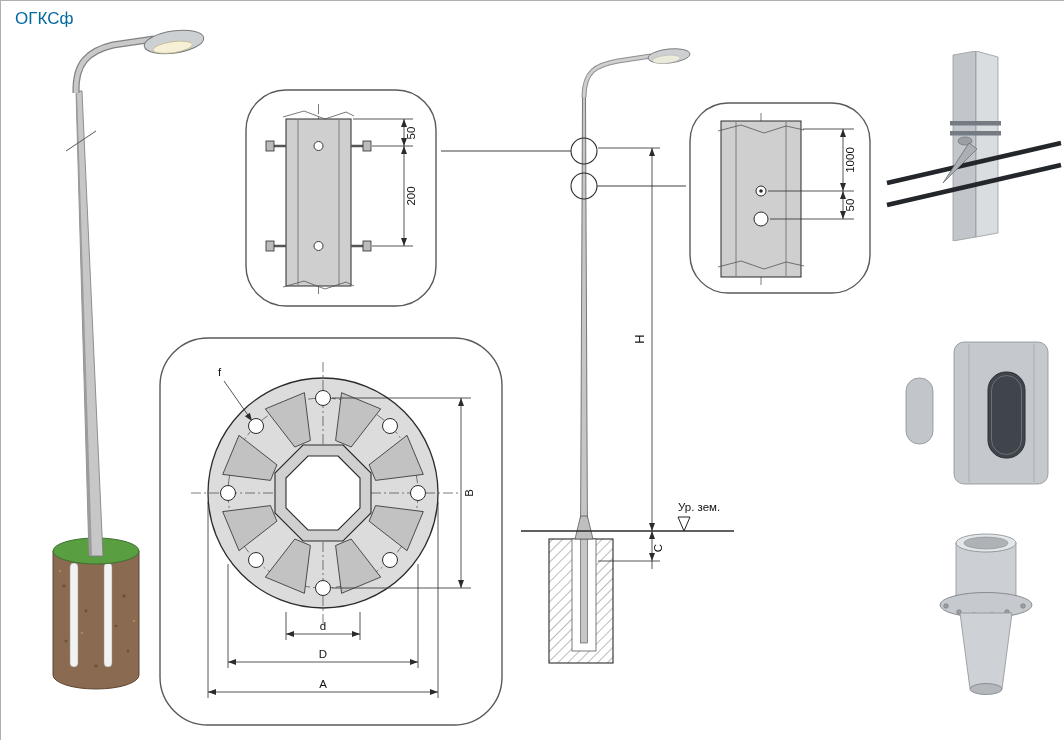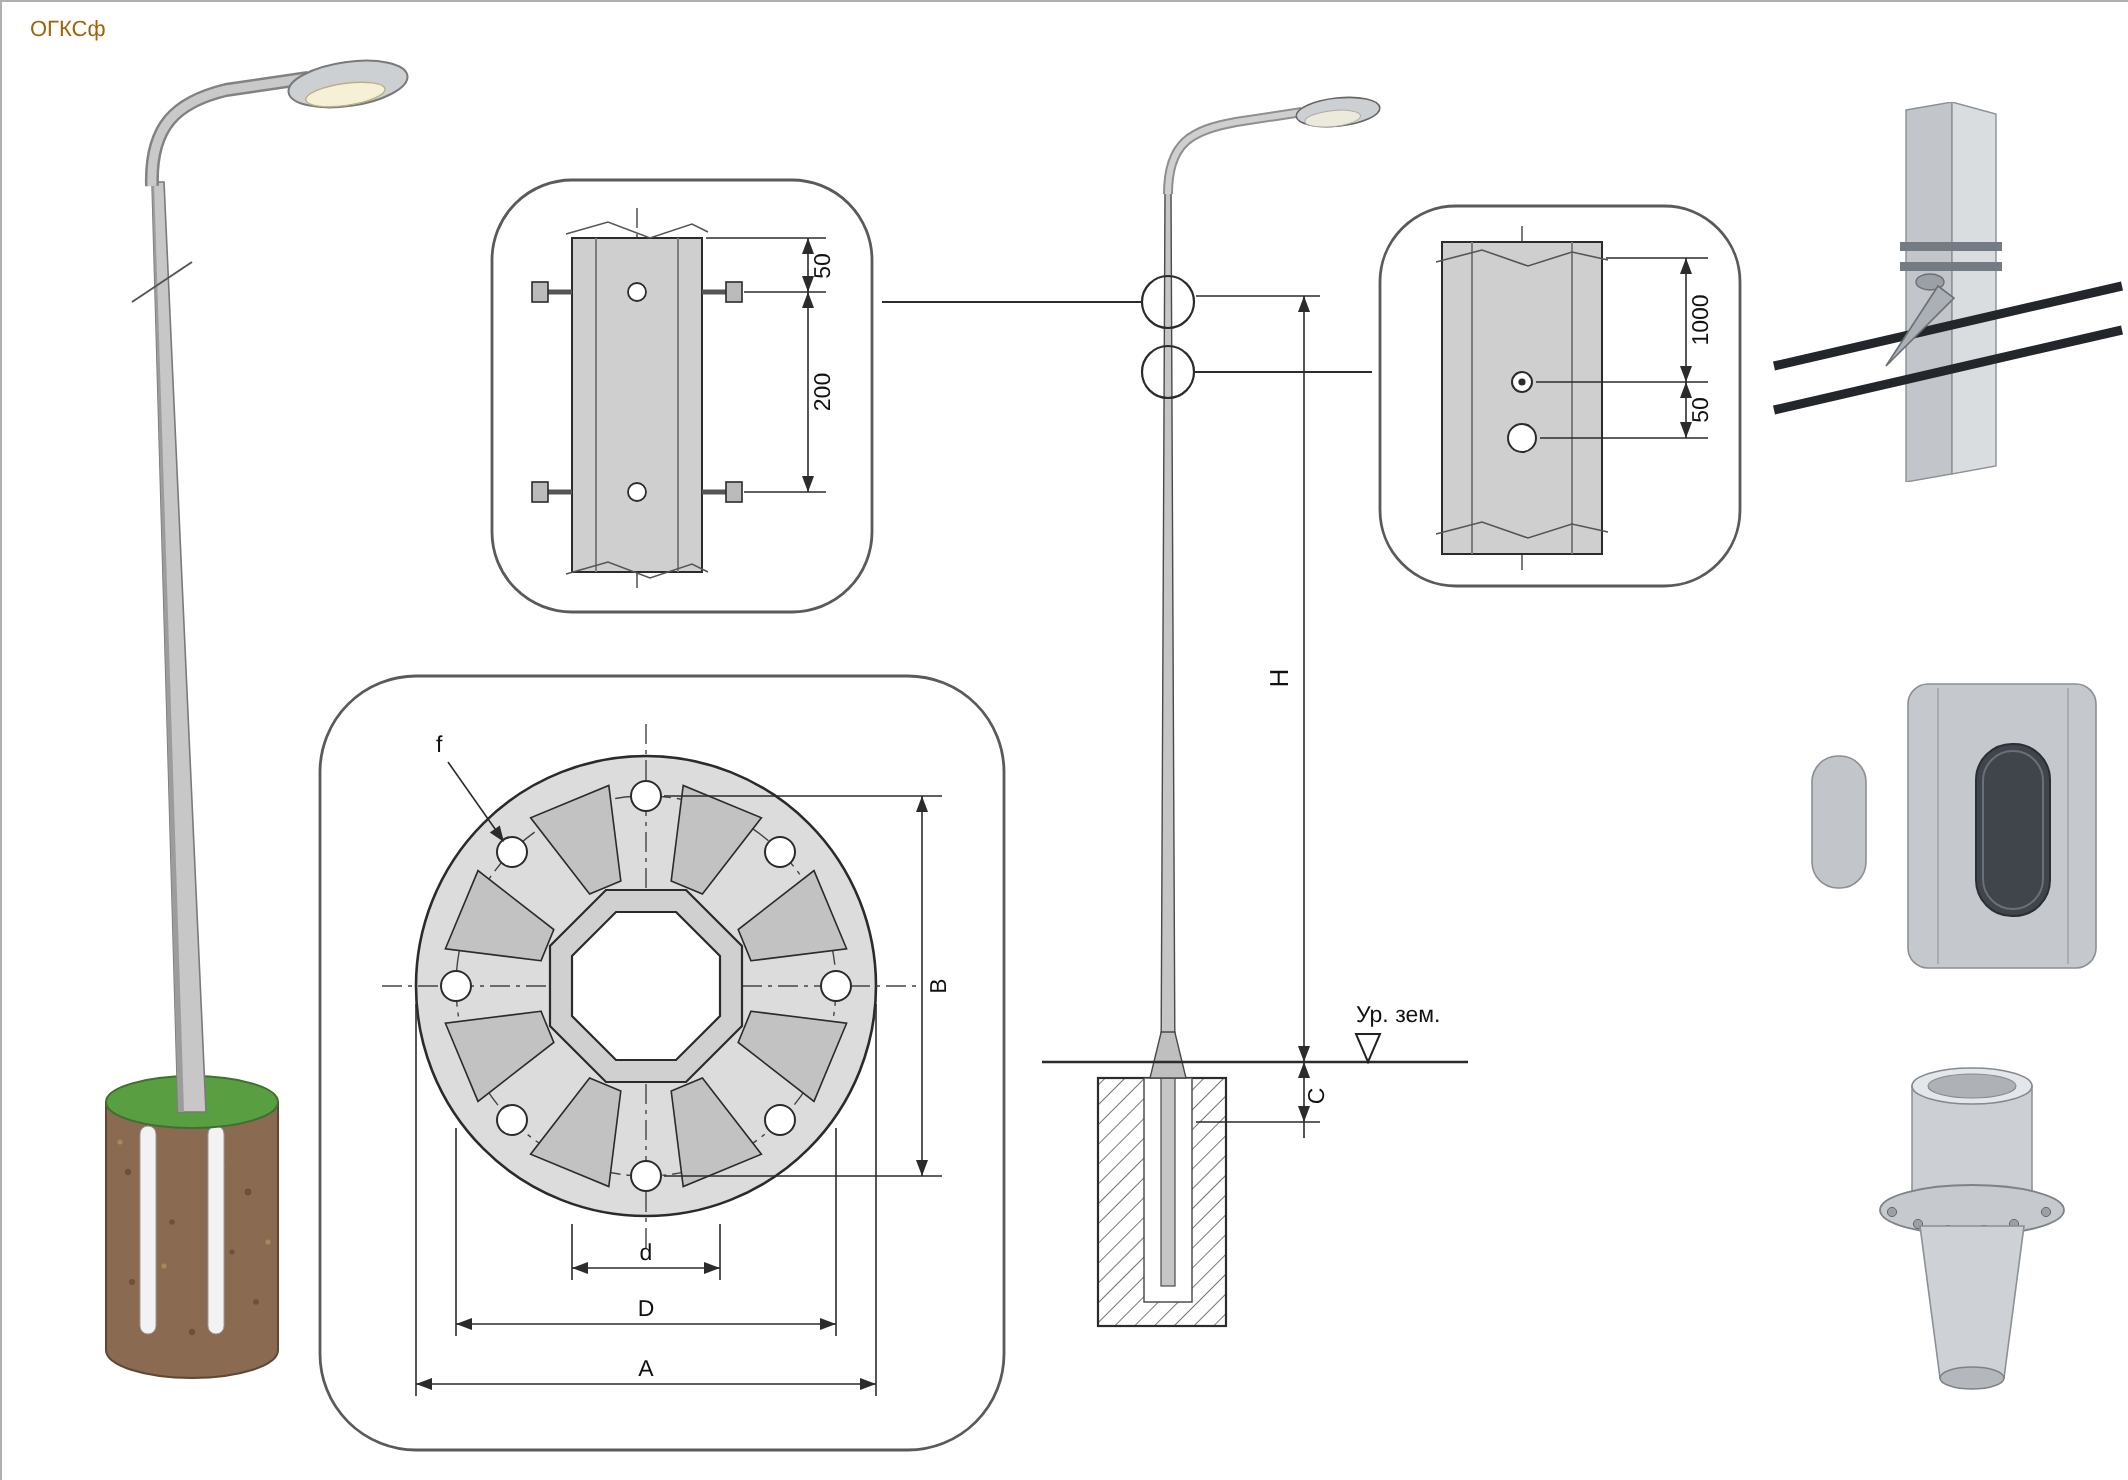--- a/index.html
+++ b/index.html
@@ -1,18 +1,18 @@
 <!DOCTYPE html>
 <html><head>
 <meta charset="utf-8">
 <style>
   html,body{margin:0;padding:0;background:#e9e9e9;font-family:"Liberation Sans",sans-serif;}
   .canvas{position:relative;width:1064px;height:740px;background:#ffffff;border:1px solid #b0b0b0;overflow:hidden;margin:0 auto;}
   .abs{position:absolute;}
-  .title{position:absolute;left:14px;top:8px;font-size:11px;color:#a16207;}
+  .title{position:absolute;left:14px;top:8px;font-size:17px;color:#0369a1;}
   svg{display:block;}
   svg text{font-family:"Liberation Sans",sans-serif;fill:#111;}
   .dimtxt{font-size:11.5px;}
   .dimtxt-lg{font-size:13px;}
   .thin{stroke:#2b2b2b;stroke-width:0.8;}
   .callout{fill:#ffffff;stroke:#5a5a5a;stroke-width:1.4;}
   .arrow{fill:#2b2b2b;stroke:none;}
   .cl{stroke:#444;stroke-width:0.7;stroke-dasharray:10 3 2 3;fill:none;}
 </style>
 </head>

